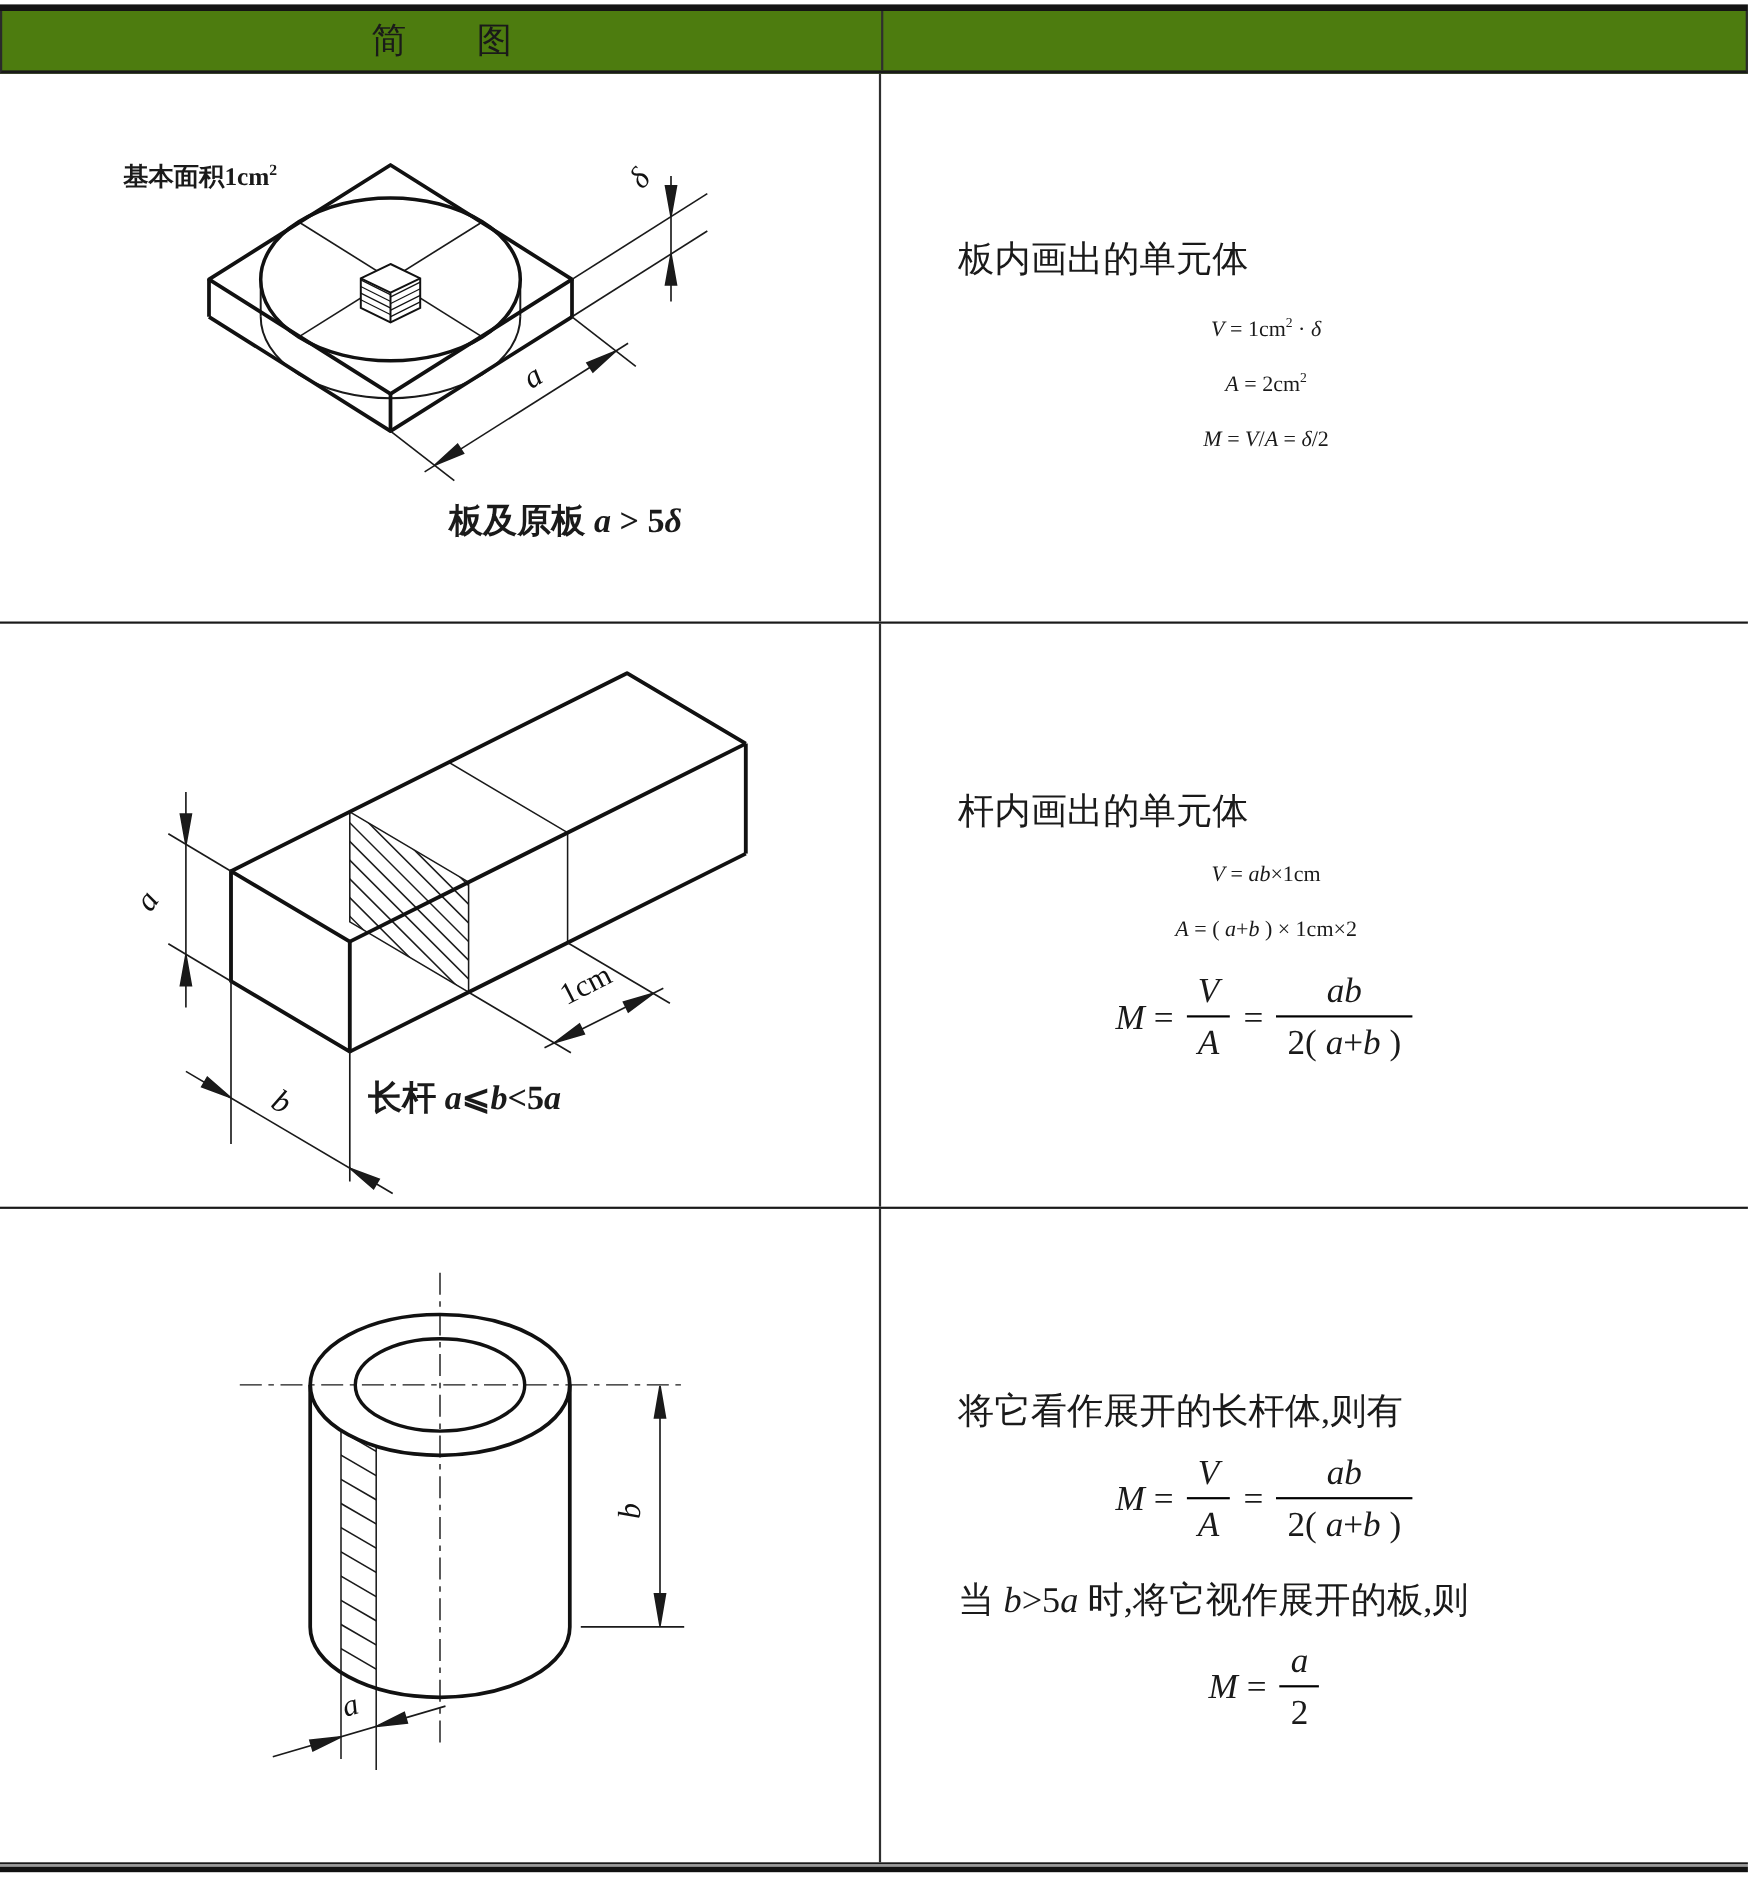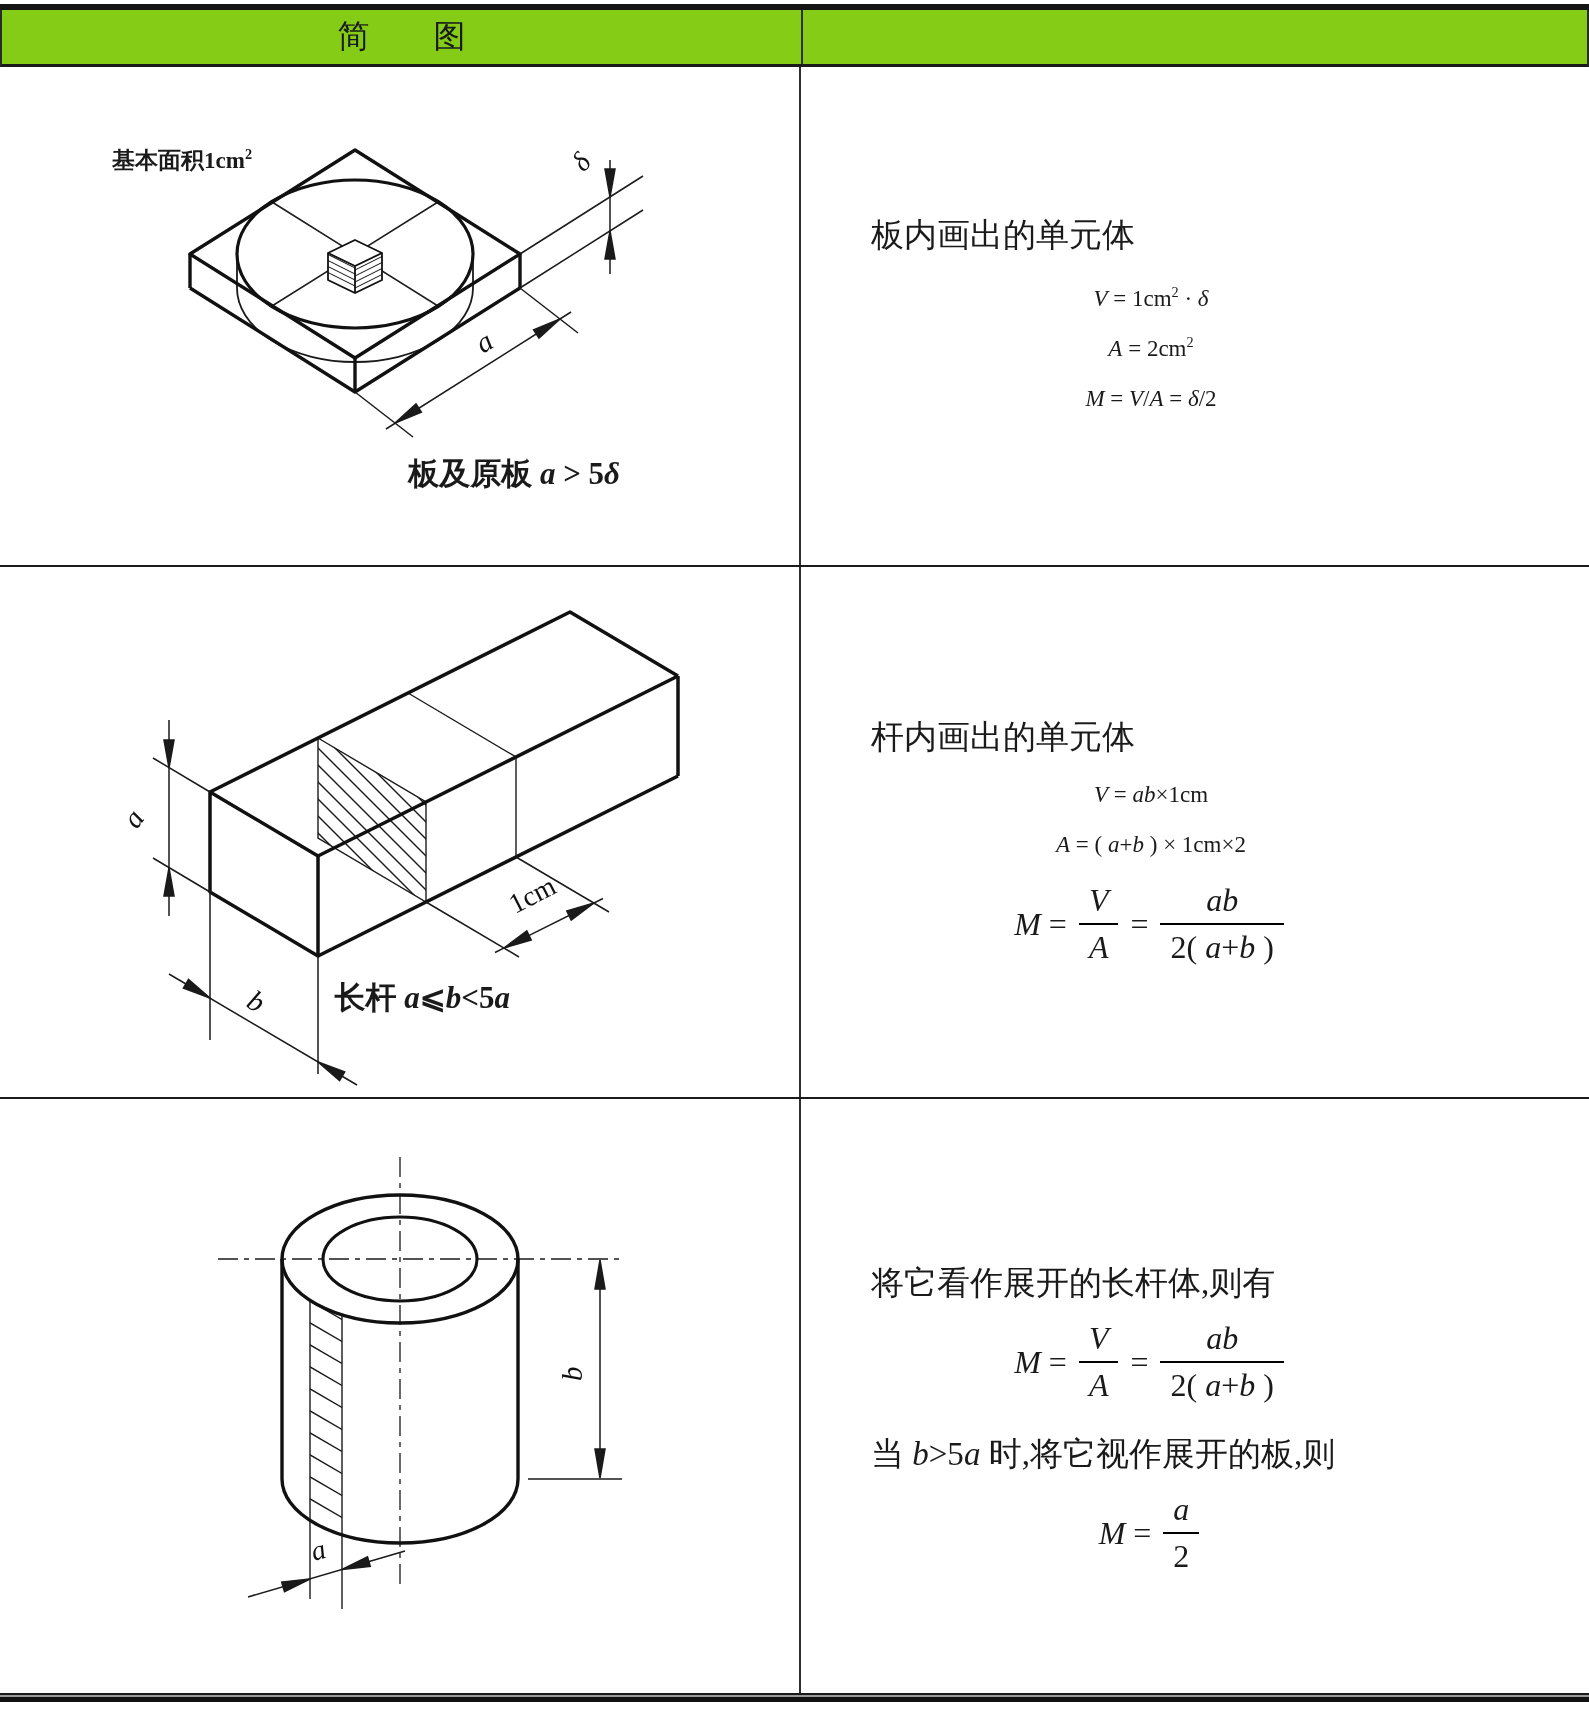--- a/index.html
+++ b/index.html
@@ -1,39 +1,39 @@
 <!DOCTYPE html>
 <html><head>
 <meta charset="utf-8">
 <style>
   html,body{margin:0;padding:0;background:#fff;}
   body{width:1589px;height:1710px;overflow:hidden;color:#1a1a1a;
        font-family:"Liberation Serif","DejaVu Serif",serif;}
   .top-bar{margin-top:4px;height:6px;background:#141414;}
   .tbl{width:1589px;}
-  .header-row{display:flex;height:57px;background:#84cc16;
+  .header-row{display:flex;height:57px;background:#4d7c0f;
       border-bottom:3px solid #1a1a1a;border-left:2px solid #2a2a2a;border-right:2px solid #2a2a2a;box-sizing:border-box;}
   .hcell{display:flex;align-items:center;justify-content:center;font-size:32px;}
   .hcell-left{width:799px;border-right:2px solid #2f2f2f;box-sizing:content-box;}
   .hcell-right{flex:1;}
   .row{display:flex;border-bottom:2px solid #1a1a1a;}
   .row-1{height:498px;}
   .row-2{height:530px;}
   .row-3{height:594px;}
   .cell-left{width:799px;border-right:2px solid #2f2f2f;position:relative;}
   .cell-right{flex:1;position:relative;}
   .bottom-rule-light{height:2px;background:#9a9a9a;}
   .bottom-rule-dark{height:5px;background:#111;}
 
   .diag-label{position:absolute;font-size:23px;font-weight:600;white-space:pre;}
   .diag-caption{position:absolute;font-size:31px;font-weight:600;text-align:right;white-space:pre;}
 
   .intro{font-size:33px;padding-left:70px;white-space:pre;}
   .f-block{width:640px;margin-left:30px;text-align:center;}
-  .f-line{font-size:23px;line-height:50px;white-space:pre;}
+  .f-line{font-size:20px;line-height:50px;white-space:pre;}
   .f-frac-line{display:flex;align-items:center;justify-content:center;white-space:pre;
                font-size:32px;margin-left:30px;width:640px;}
   .frac{display:inline-flex;flex-direction:column;align-items:center;margin:0 4px;}
   .frac .num{display:block;padding:0 10px 4px;}
   .frac .den{display:block;border-top:2.5px solid #000;padding:4px 10px 0;}
   .mi{font-style:italic;}
   .mb{font-weight:bold;}
   sup{font-size:.62em;line-height:0;}
   svg{position:absolute;}
   svg text{font-family:"Liberation Serif","DejaVu Serif",serif;}

